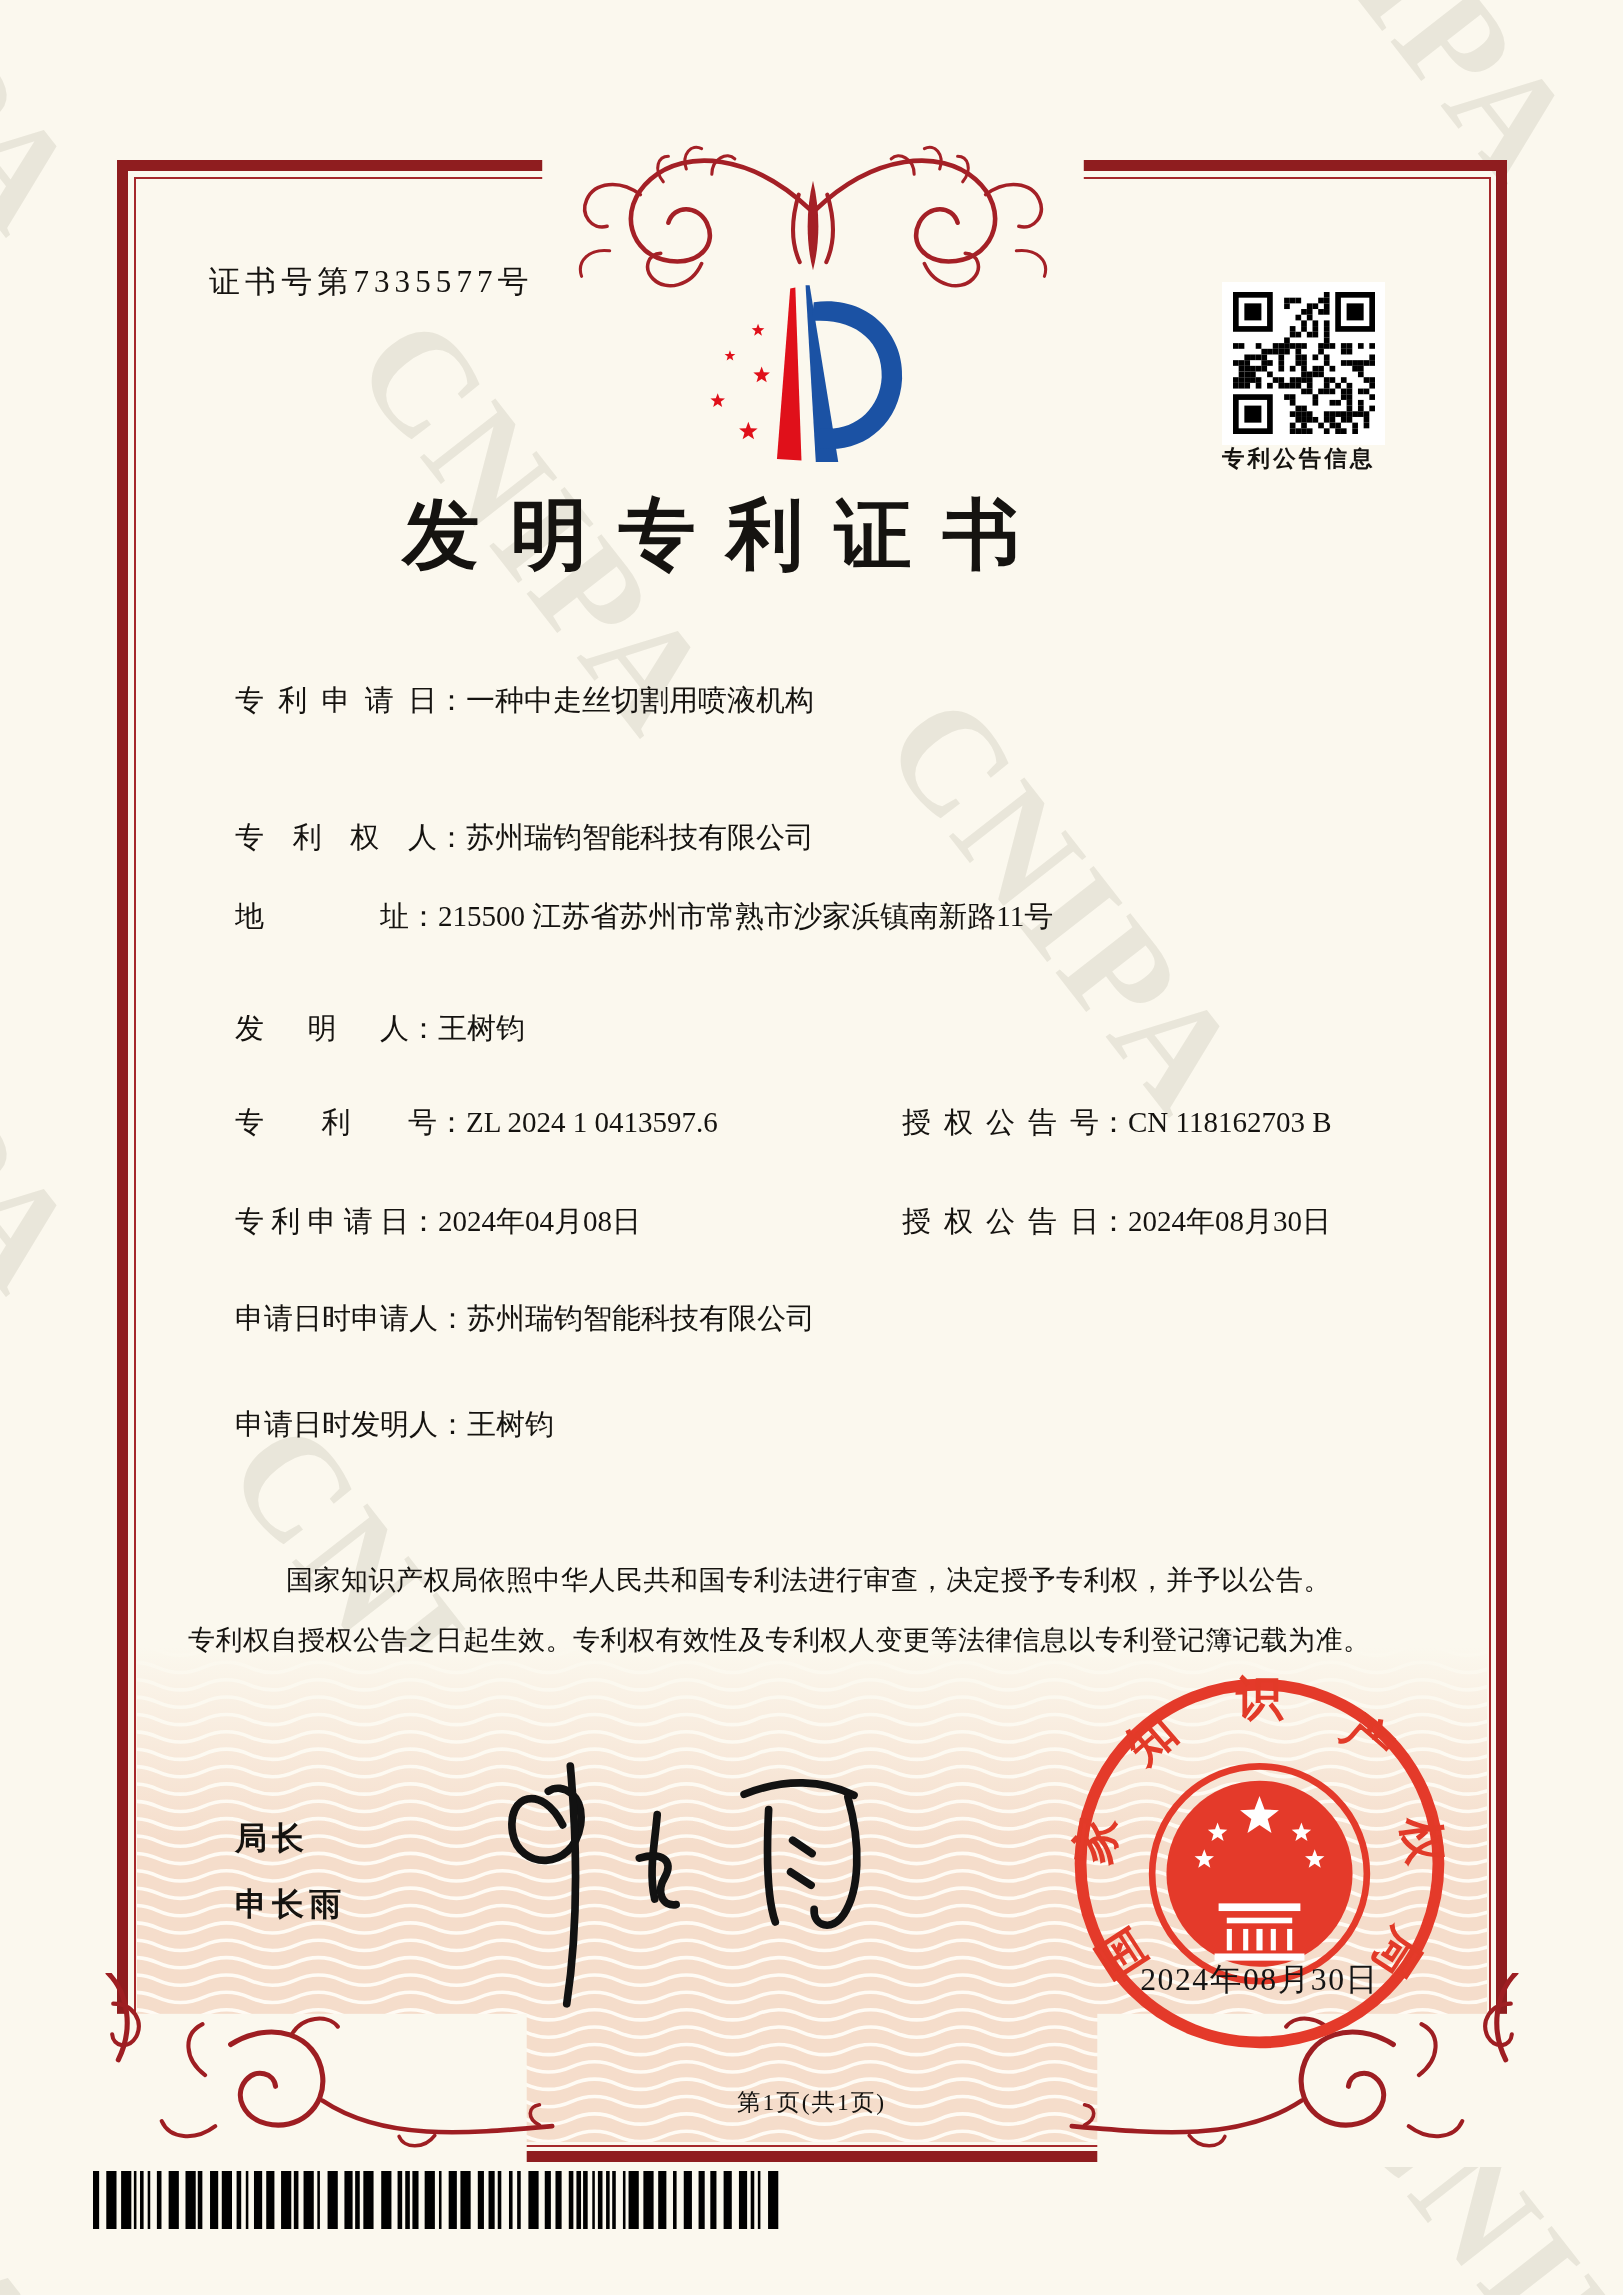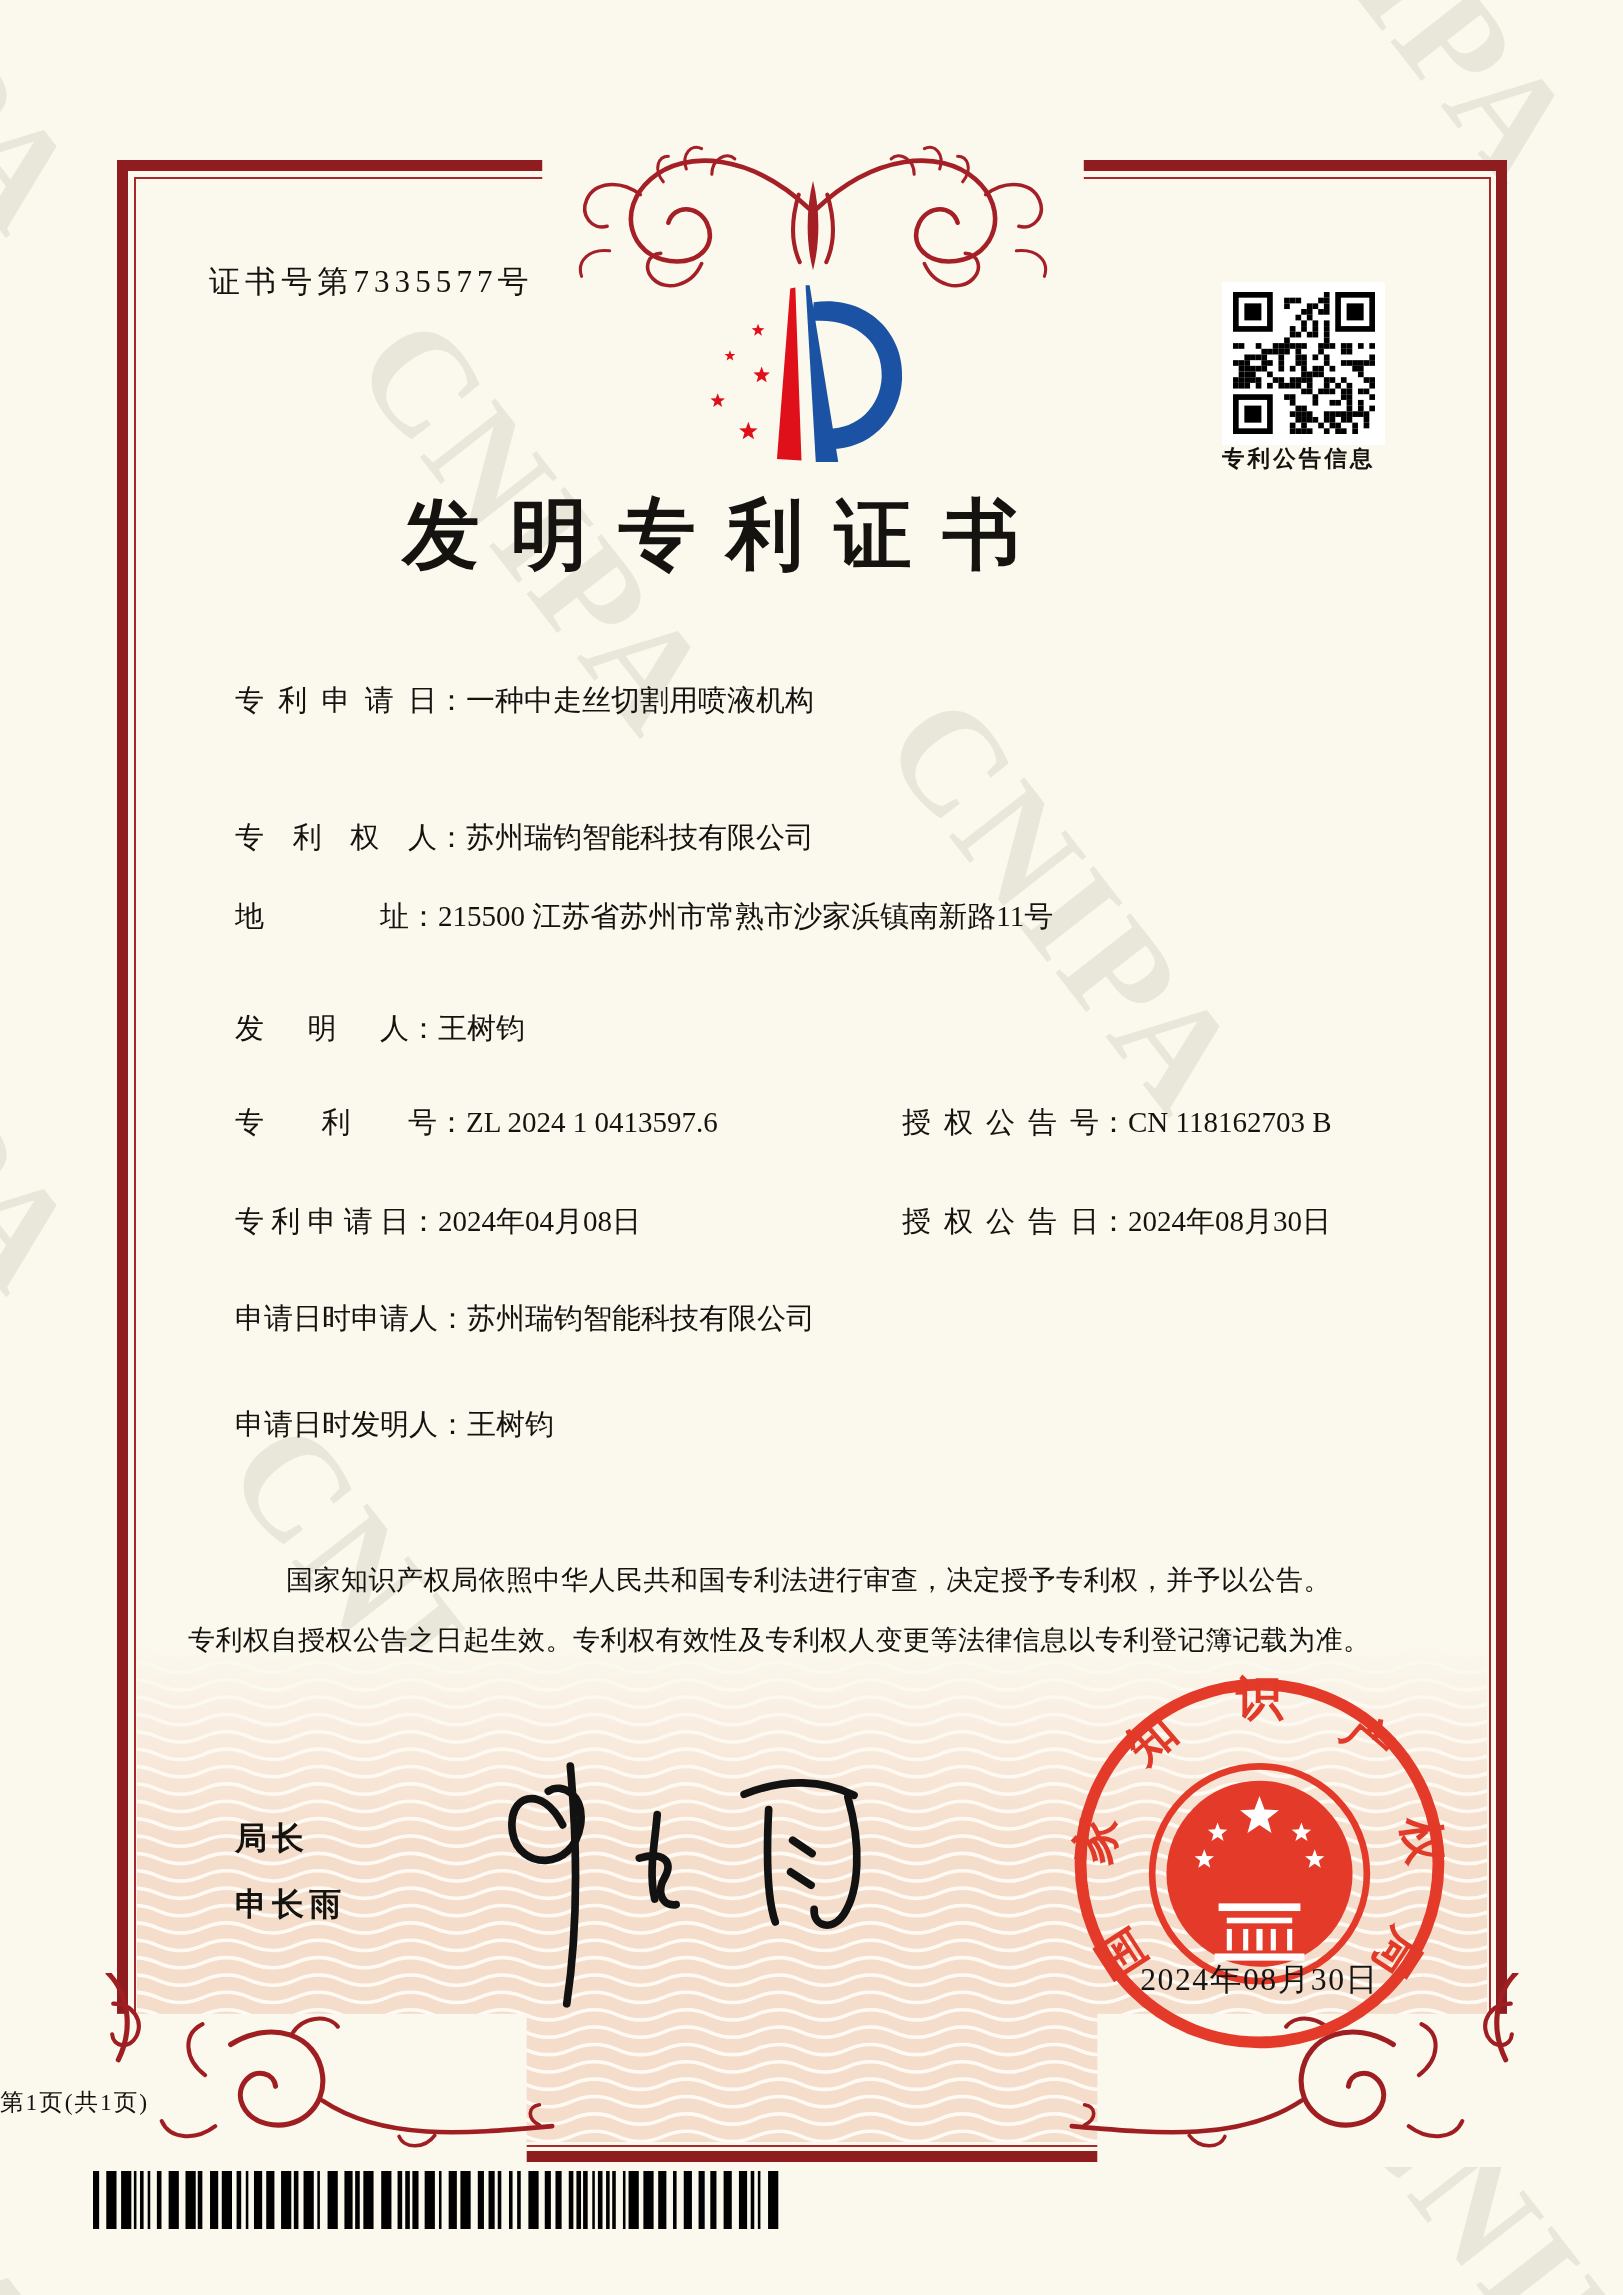--- a/index.html
+++ b/index.html
@@ -40,21 +40,21 @@
   .legal{position:absolute;z-index:5;font-size:27px;letter-spacing:0.5px;white-space:nowrap;}
   
   .signer{position:absolute;z-index:5;left:235px;font-size:32px;font-weight:700;
           font-family:Liberation Serif, serif;letter-spacing:5.1px;}
   .signature{position:absolute;z-index:7;left:486px;top:1738px;width:460px;height:276px;}
   
   .seal{position:absolute;z-index:6;left:1055px;top:1659px;width:409px;height:409px;}
   .sealchar{font-family:"Liberation Serif",serif;font-weight:bold;font-size:92px;fill:#e23a28;}
   .sealdate{font-family:"Liberation Serif",serif;font-size:62px;letter-spacing:3px;fill:#141414;}
   
-  .pageinfo{position:absolute;z-index:5;left:0;top:2086px;width:1623px;font-size:23.5px;letter-spacing:2px;}
+  .pageinfo{position:absolute;z-index:5;left:0;top:2086px;width:1623px;text-align:center;font-size:23.5px;letter-spacing:2px;}
   .barcode{position:absolute;z-index:5;left:93px;top:2171px;width:695px;height:58px;}
 </style>
 </head>
 <body>
 
 <div class="page">
 
   <div class="wm" style="left:-179px;top:-215px;">CNIPA</div>
   <div class="wm" style="left:1319px;top:-266px;">CNIPA</div>
   <div class="wm" style="left:455px;top:286px;">CNIPA</div>

